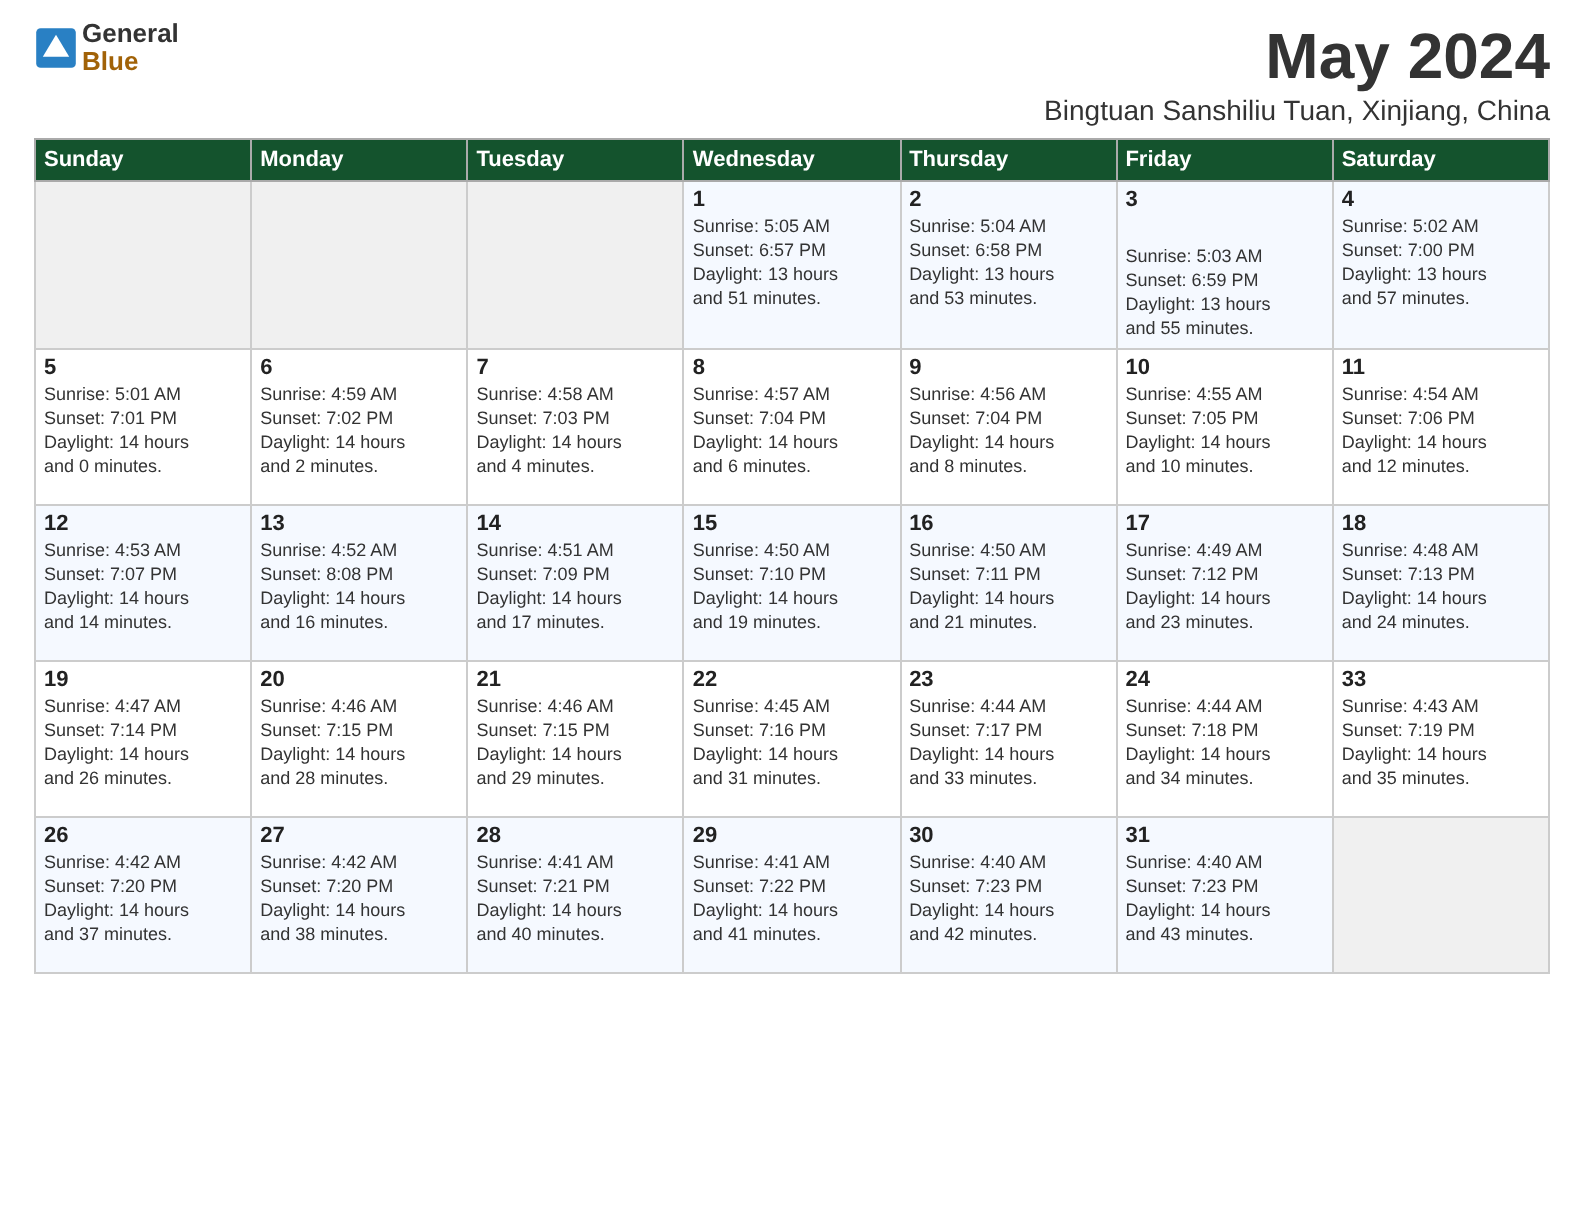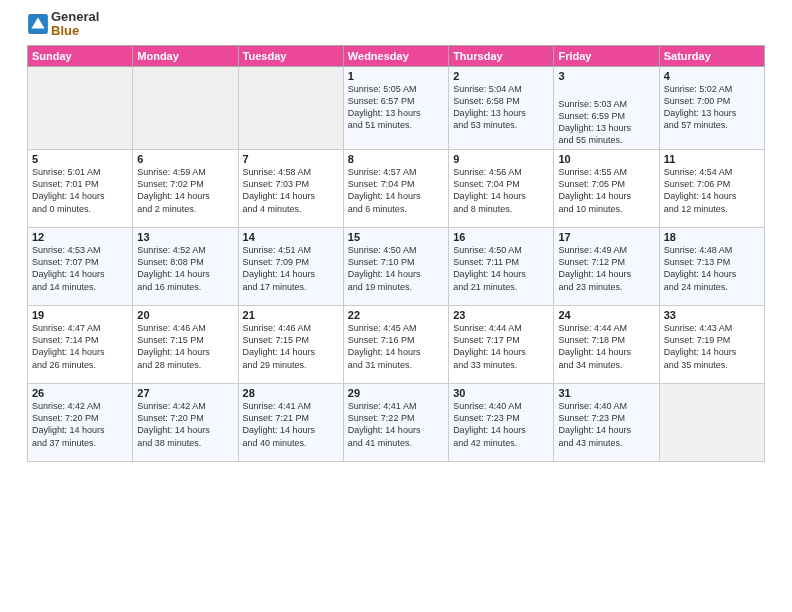--- a/index.html
+++ b/index.html
@@ -6,21 +6,21 @@
     body {
       font-family: Arial, sans-serif;
       background: #fff;
       width: 792px;
       height: 612px;
       overflow: hidden;
     }
     .page {
       width: 792px;
       height: 612px;
-      padding: 10px 27px;
+      padding: 10px 17px;
     }
     .header {
       display: flex;
       justify-content: space-between;
       align-items: flex-start;
       margin-bottom: 6px;
     }
     .logo {
       display: flex;
       flex-direction: column;
@@ -42,21 +42,21 @@
     .location {
       font-size: 14px;
       color: #333;
     }
     .calendar-table {
       width: 100%;
       border-collapse: collapse;
       table-layout: fixed;
     }
     .calendar-table th {
-      background-color: #ec4899;
+      background-color: #14532d;
       color: #fff;
       font-size: 11px;
       font-weight: bold;
       padding: 4px 4px;
       text-align: left;
       border: 1px solid #aaa;
     }
     .calendar-table td {
       border: 1px solid #ccc;
       vertical-align: top;
@@ -97,20 +97,24 @@
         <svg class="logo-icon" viewBox="0 0 40 40" xmlns="http://www.w3.org/2000/svg">
           <rect x="2" y="2" width="36" height="36" rx="4" fill="#2980c4"></rect>
           <polygon points="20,8 32,28 8,28" fill="white"></polygon>
         </svg>
         <span style="display:flex;flex-direction:column;line-height:1.1;">
           <span style="font-size:13px;font-weight:bold;color:#333;">General</span>
           <span style="font-size:13px;font-weight:bold;color:#a16207;">Blue</span>
         </span>
       </div>
     </div>
+    <div class="title-block">
+      <div class="month-year">May 2024</div>
+      <div class="location">Bingtuan Sanshiliu Tuan, Xinjiang, China</div>
+    </div>
   </div>
 
   <table class="calendar-table">
     <thead>
       <tr>
       <th>Sunday</th>
           <th>Monday</th>
           <th>Tuesday</th>
           <th>Wednesday</th>
           <th>Thursday</th>

